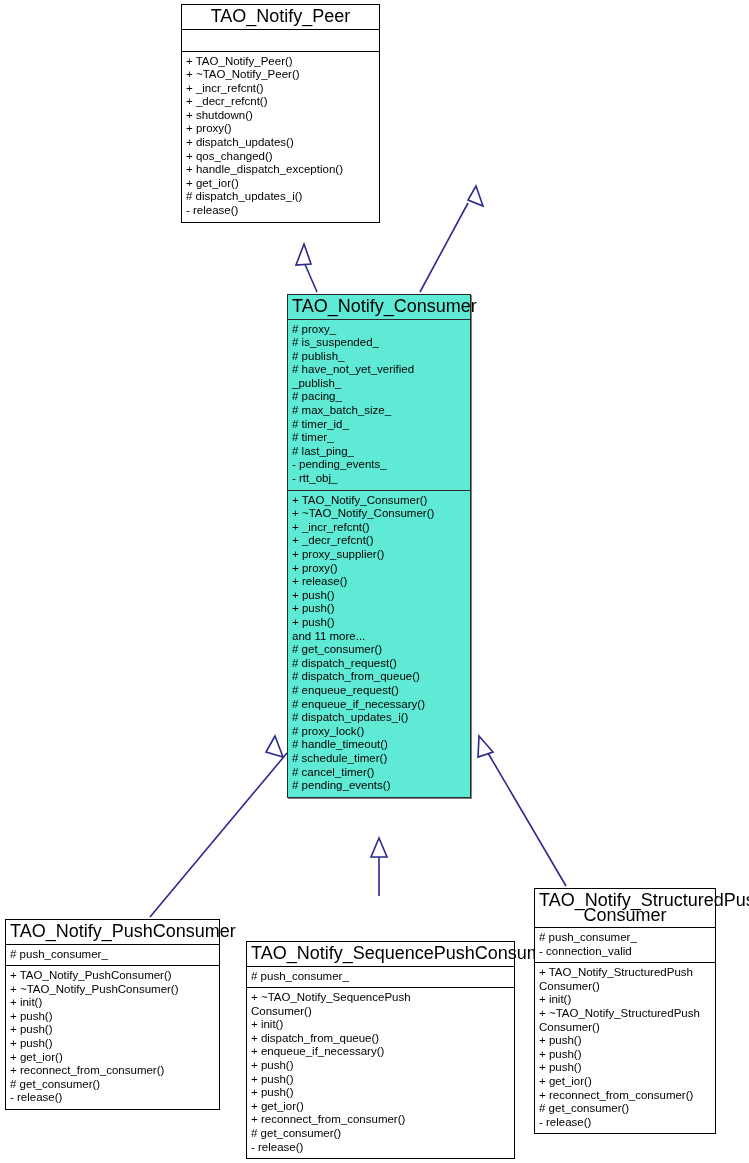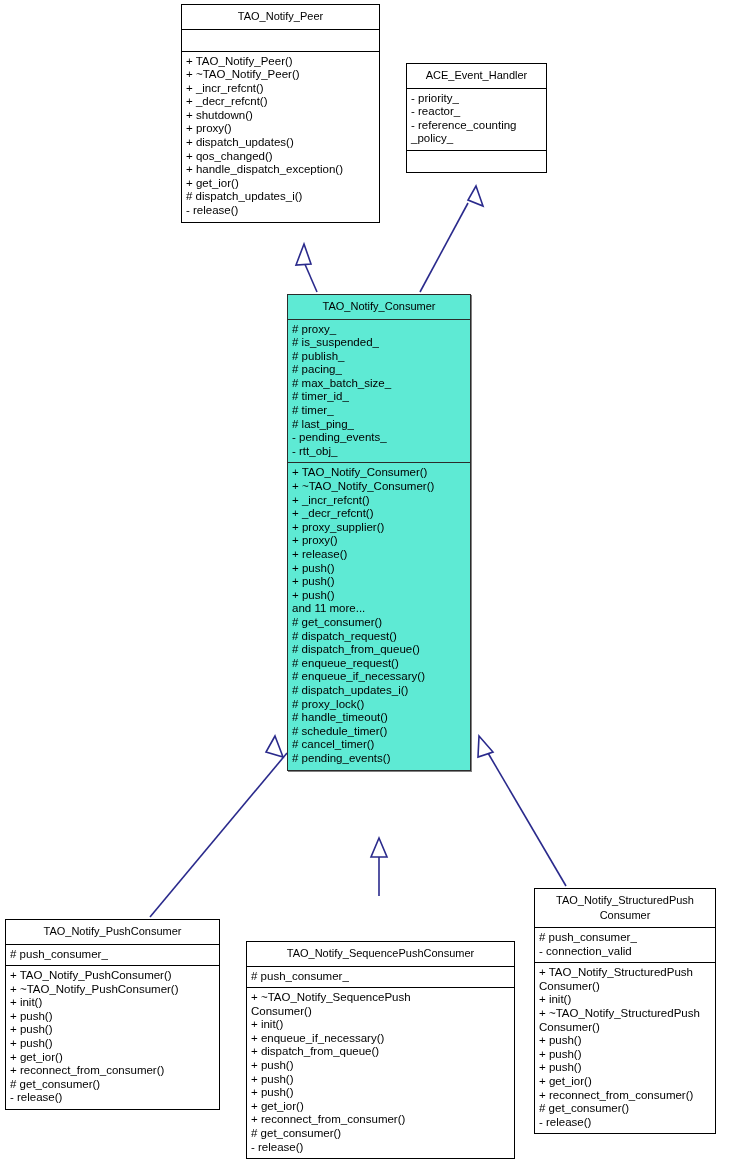--- a/index.html
+++ b/index.html
@@ -35,21 +35,21 @@
     color: #000000;
   }
   .uml-class.filled {
     background: #5eead4;
     border: 1px solid #2b2b2b;
     box-shadow: 1px 1px 0 0 #808080;
   }
   .uml-title {
     text-align: center;
     padding: 4px 4px 5px 4px;
-    font-size: 11px;
+    font-size: 18px;
     line-height: 14.5px;
     white-space: pre-line;
   }
   .uml-sep {
     border-top: 1px solid #000000;
     height: 0;
     font-size: 0;
     line-height: 0;
   }
   .uml-class.filled .uml-sep {
@@ -114,40 +114,30 @@
         <div class="uml-row">+ proxy()</div>
         <div class="uml-row">+ dispatch_updates()</div>
         <div class="uml-row">+ qos_changed()</div>
         <div class="uml-row">+ handle_dispatch_exception()</div>
         <div class="uml-row">+ get_ior()</div>
         <div class="uml-row"># dispatch_updates_i()</div>
         <div class="uml-row">- release()</div>
       </div>
   </div>
 
-  <div class="uml-class" style="left:406px; top:63px; width:141px;">
-    <div class="uml-title">ACE_Event_Handler</div>
-    <div class="uml-sep"></div>
-    <div class="uml-section">
-        <div class="uml-row">- priority_</div>
-        <div class="uml-row">- reactor_</div>
-        <div class="uml-row">- reference_counting
-_policy_</div>
-      </div>
-    <div class="uml-sep"></div>
-    <div class="uml-section empty"></div>
-  </div>
 
   <div class="uml-class filled" style="left:287px; top:294px; width:184px;">
     <div class="uml-title">TAO_Notify_Consumer</div>
     <div class="uml-sep"></div>
     <div class="uml-section">
         <div class="uml-row"># proxy_</div>
         <div class="uml-row"># is_suspended_</div>
         <div class="uml-row"># publish_</div>
+        <div class="uml-row"># have_not_yet_verified
+_publish_</div>
         <div class="uml-row"># pacing_</div>
         <div class="uml-row"># max_batch_size_</div>
         <div class="uml-row"># timer_id_</div>
         <div class="uml-row"># timer_</div>
         <div class="uml-row"># last_ping_</div>
         <div class="uml-row">- pending_events_</div>
         <div class="uml-row">- rtt_obj_</div>
       </div>
     <div class="uml-sep"></div>
     <div class="uml-section">
@@ -201,22 +191,22 @@
     <div class="uml-title">TAO_Notify_SequencePushConsumer</div>
     <div class="uml-sep"></div>
     <div class="uml-section">
         <div class="uml-row"># push_consumer_</div>
       </div>
     <div class="uml-sep"></div>
     <div class="uml-section">
         <div class="uml-row">+ ~TAO_Notify_SequencePush
 Consumer()</div>
         <div class="uml-row">+ init()</div>
+        <div class="uml-row">+ dispatch_from_queue()</div>
         <div class="uml-row">+ enqueue_if_necessary()</div>
-        <div class="uml-row">+ dispatch_from_queue()</div>
         <div class="uml-row">+ push()</div>
         <div class="uml-row">+ push()</div>
         <div class="uml-row">+ push()</div>
         <div class="uml-row">+ get_ior()</div>
         <div class="uml-row">+ reconnect_from_consumer()</div>
         <div class="uml-row"># get_consumer()</div>
         <div class="uml-row">- release()</div>
       </div>
   </div>
 

